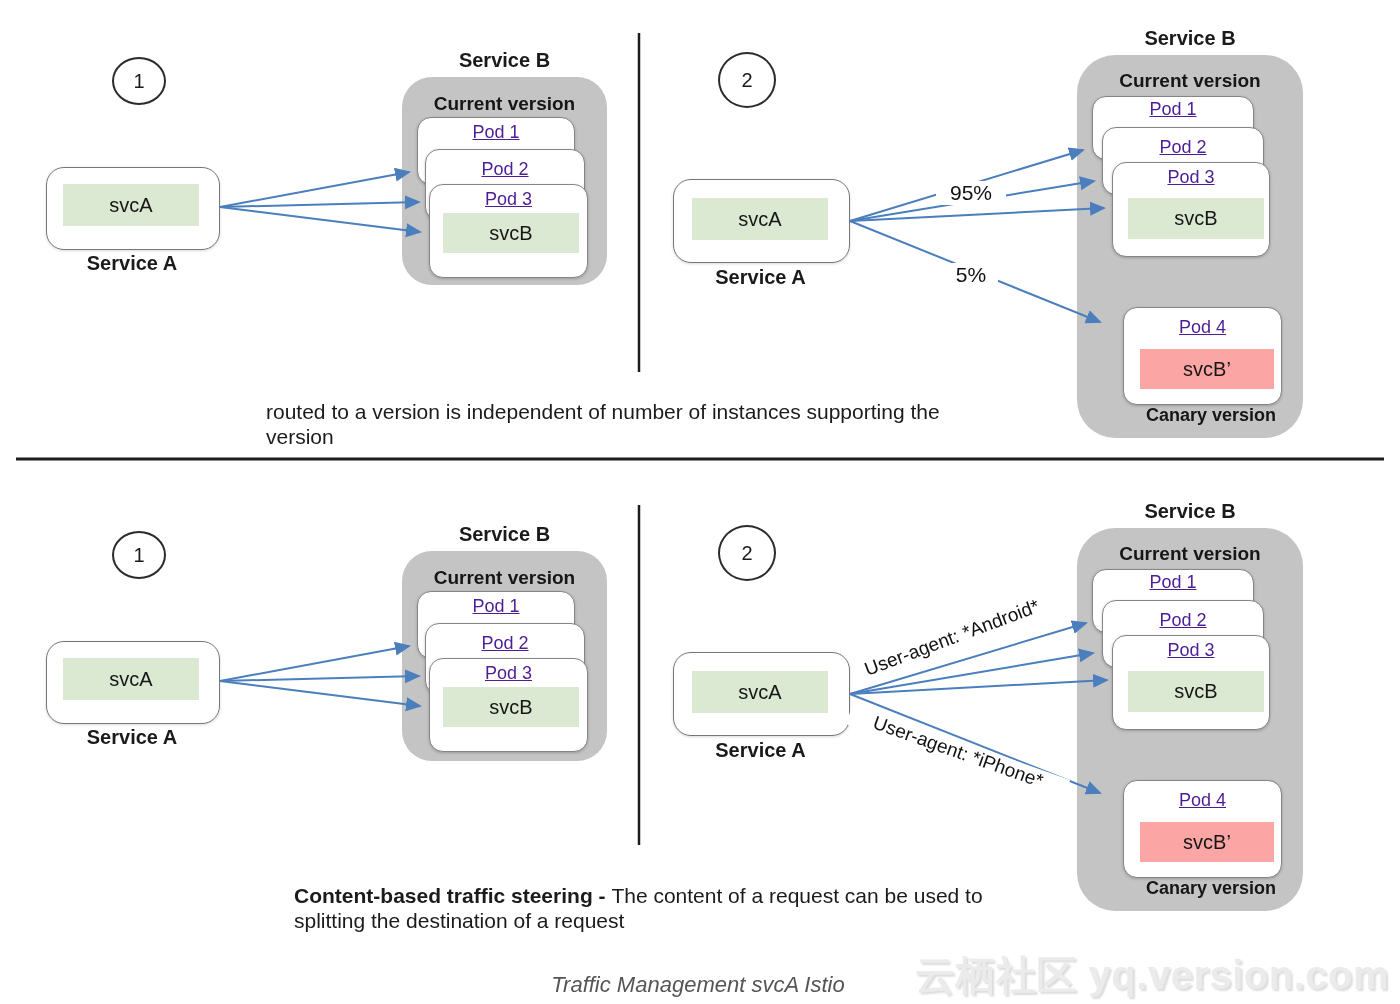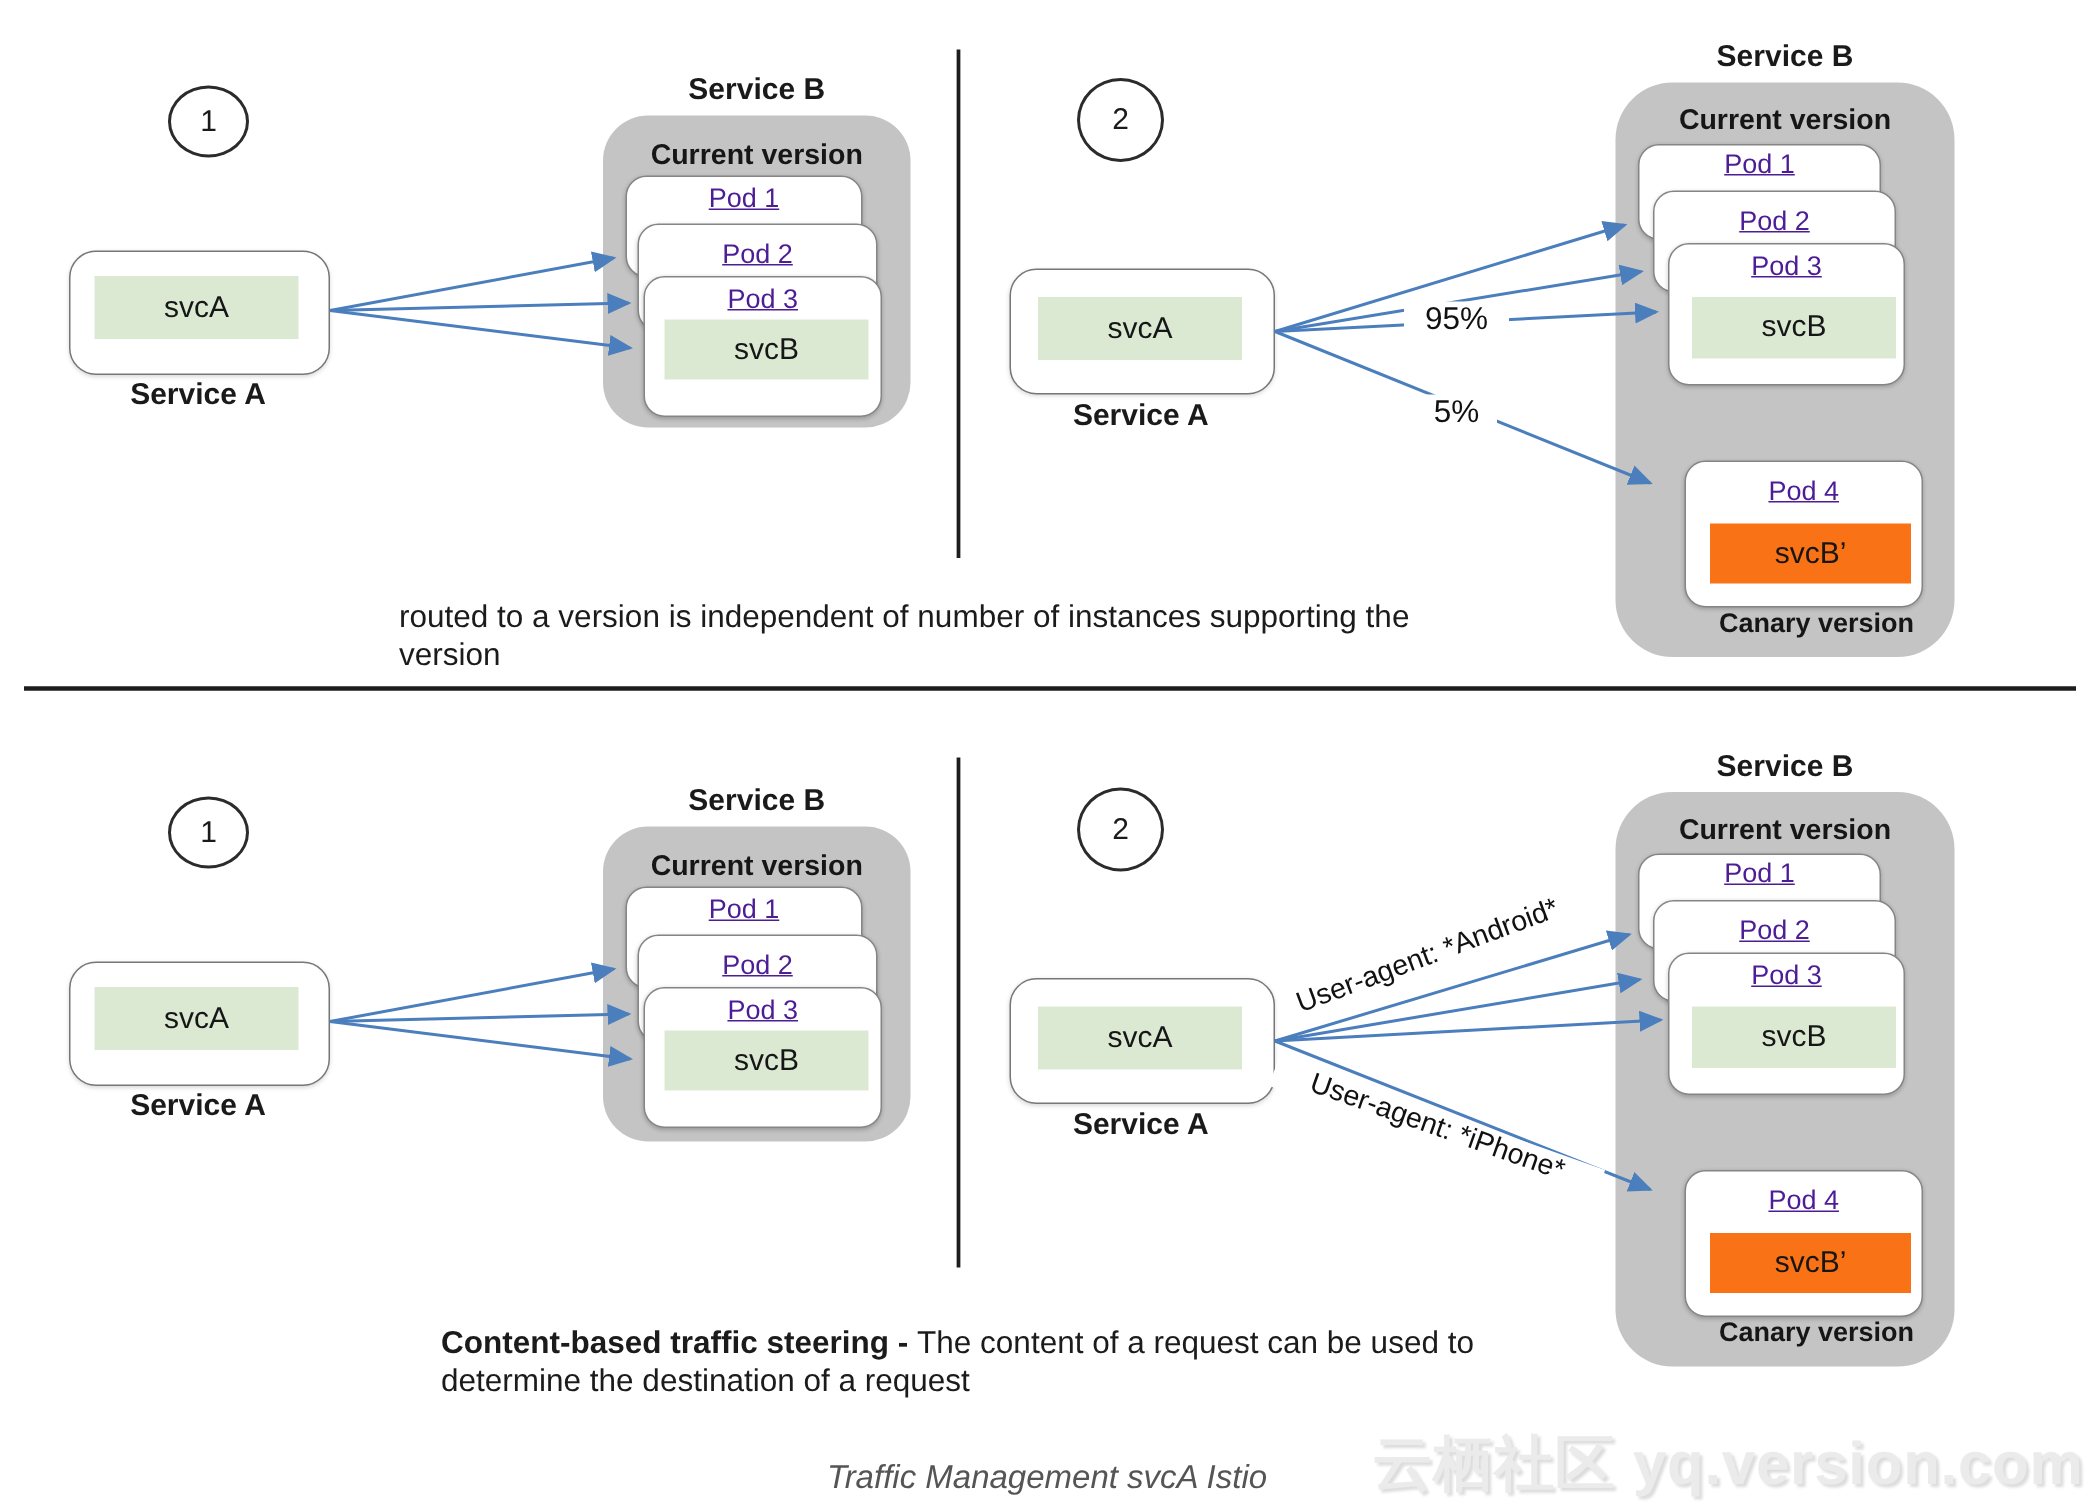--- a/index.html
+++ b/index.html
@@ -8,21 +8,21 @@
   .badge{position:absolute;border:2px solid #2b2b2b;border-radius:50%;background:#fff;
          display:flex;align-items:center;justify-content:center;font-size:20px;font-weight:500;z-index:3;}
   .svc-title{position:absolute;text-align:center;font-size:20px;font-weight:700;z-index:3;}
   .gray-group{position:absolute;background:#c4c4c4;z-index:1;}
   .group-label{position:absolute;text-align:center;font-size:19px;font-weight:700;z-index:2;color:#161616;}
   .pod{position:absolute;background:#fff;border:1.5px solid #858585;border-radius:14px;
        box-shadow:0 1px 3px rgba(0,0,0,.22);z-index:2;}
   .pod-label{text-align:center;font-size:18px;font-weight:500;color:#4c1d95;line-height:24px;text-decoration:underline;}
   .chip{position:absolute;background:#dbe9d3;display:flex;align-items:center;justify-content:center;
         font-size:20px;color:#161616;}
-  .chip.dark{background:#f97316;}
+  .chip.dark{background:#fca5a5;}
   .svca-box{position:absolute;background:#fff;border:1.5px solid #777;border-radius:18px;
             box-shadow:0 1px 3px rgba(0,0,0,.15);z-index:2;}
   .svc-a-label{position:absolute;text-align:center;font-size:20px;font-weight:700;z-index:2;}
   .arrow-label{position:absolute;text-align:center;font-size:21px;color:#111;background:#fff;
                padding:0 4px;z-index:6;line-height:24px;}
   .rot-label{position:absolute;text-align:center;font-size:19px;color:#111;z-index:6;line-height:22px;white-space:nowrap;}
   .caption{position:absolute;font-size:21px;line-height:25px;color:#1b1b1b;z-index:3;}
   .caption b{font-weight:700;}
   .footer-caption{position:absolute;text-align:center;font-style:italic;font-size:22px;color:#555;z-index:3;}
   .watermark{position:absolute;font-size:40px;font-weight:600;letter-spacing:.5px;color:#ebebeb;
@@ -87,21 +87,21 @@
 
 <div class="badge" style="left:718px;top:52px;width:54px;height:52px;">
     <span>2</span>
   </div>
 
 <div class="svca-box" style="left:673px;top:179px;width:175px;height:82px;">
   <div class="chip" style="left:18px;top:18px;width:136px;height:42px;">svcA</div>
 </div>
 <div class="svc-a-label" style="left:673px;top:266px;width:175px;">Service A</div>
 
-<div class="arrow-label" style="left:936px;top:181px;width:62px;margin-top:20px;">95%</div>
+<div class="arrow-label" style="left:936px;top:181px;width:62px;">95%</div>
 <div class="arrow-label" style="left:944px;top:263px;width:46px;">5%</div>
 
 <div class="svc-title" style="left:1077px;top:27px;width:226px;">Service B</div>
 <div class="gray-group" style="left:1077px;top:55px;width:226px;height:383px;border-radius:38px;"></div>
 <div class="group-label" style="left:1077px;top:70px;width:226px;">Current version</div>
 <div class="pod" style="left:1092px;top:96px;width:160px;height:62px;">
   <div class="pod-label">Pod 1</div>
 </div>
 <div class="pod" style="left:1102px;top:127px;width:160px;height:66px;">
   <div class="pod-label" style="padding-top:7px;">Pod 2</div>
@@ -169,17 +169,17 @@
   <div class="chip" style="left:15px;top:35px;width:136px;height:41px;">svcB</div>
 </div>
 <div class="pod" style="left:1123px;top:780px;width:157px;height:96px;">
   <div class="pod-label" style="padding-top:7px;">Pod 4</div>
   <div class="chip dark" style="left:16px;top:41px;width:134px;height:40px;">svcB’</div>
 </div>
 <div class="group-label" style="left:1111px;top:878px;width:200px;font-size:18px;">Canary version</div>
 
 <div class="caption" style="left:294px;top:883px;width:700px;">
   <div><b>Content-based traffic steering - </b><span>The content of a request can be used to</span></div>
-  <div>determine the destination of a request</div>
+  <div>splitting the destination of a request</div>
 </div>
 
 <div class="footer-caption" style="left:418px;top:972px;width:560px;">Traffic Management svcA Istio</div>
 <div class="watermark" style="left:915px;top:948px;">云栖社区 yq.version.com</div>
 
 </body></html>

